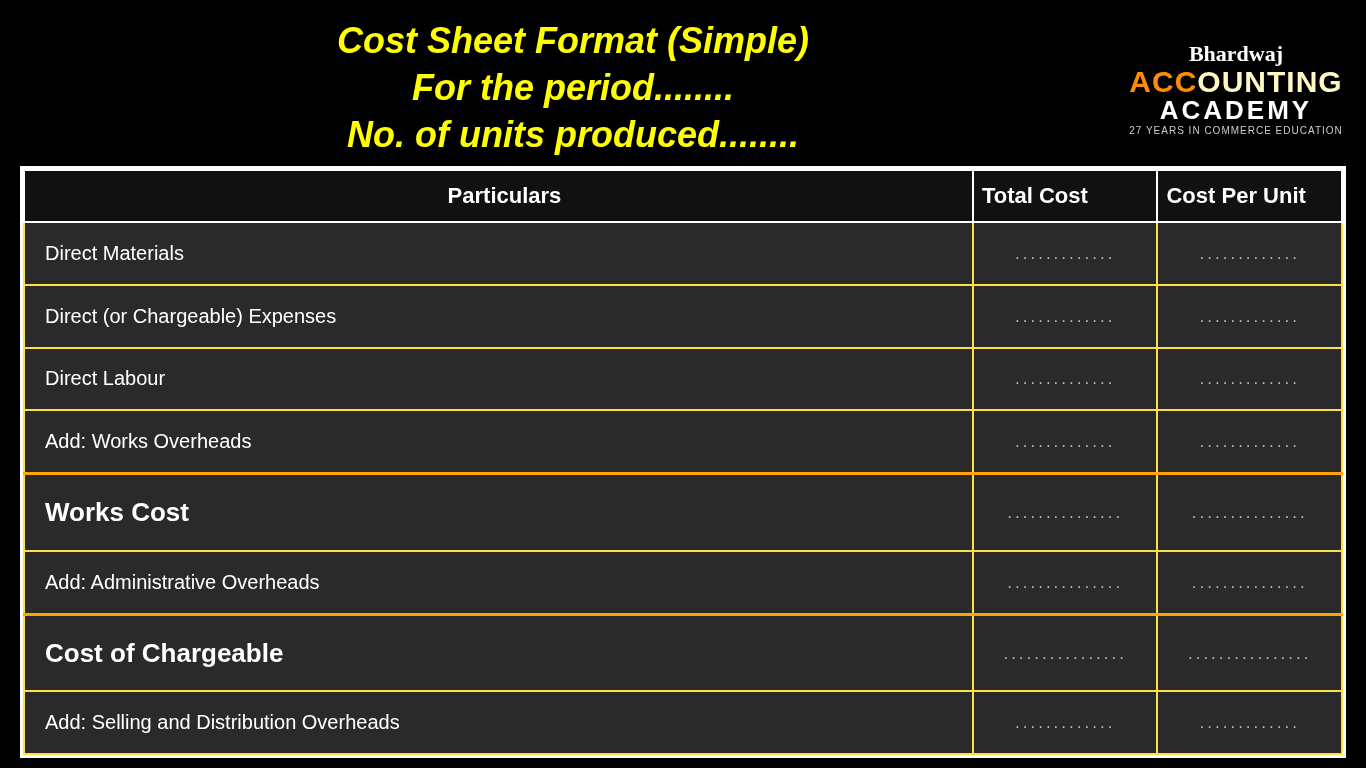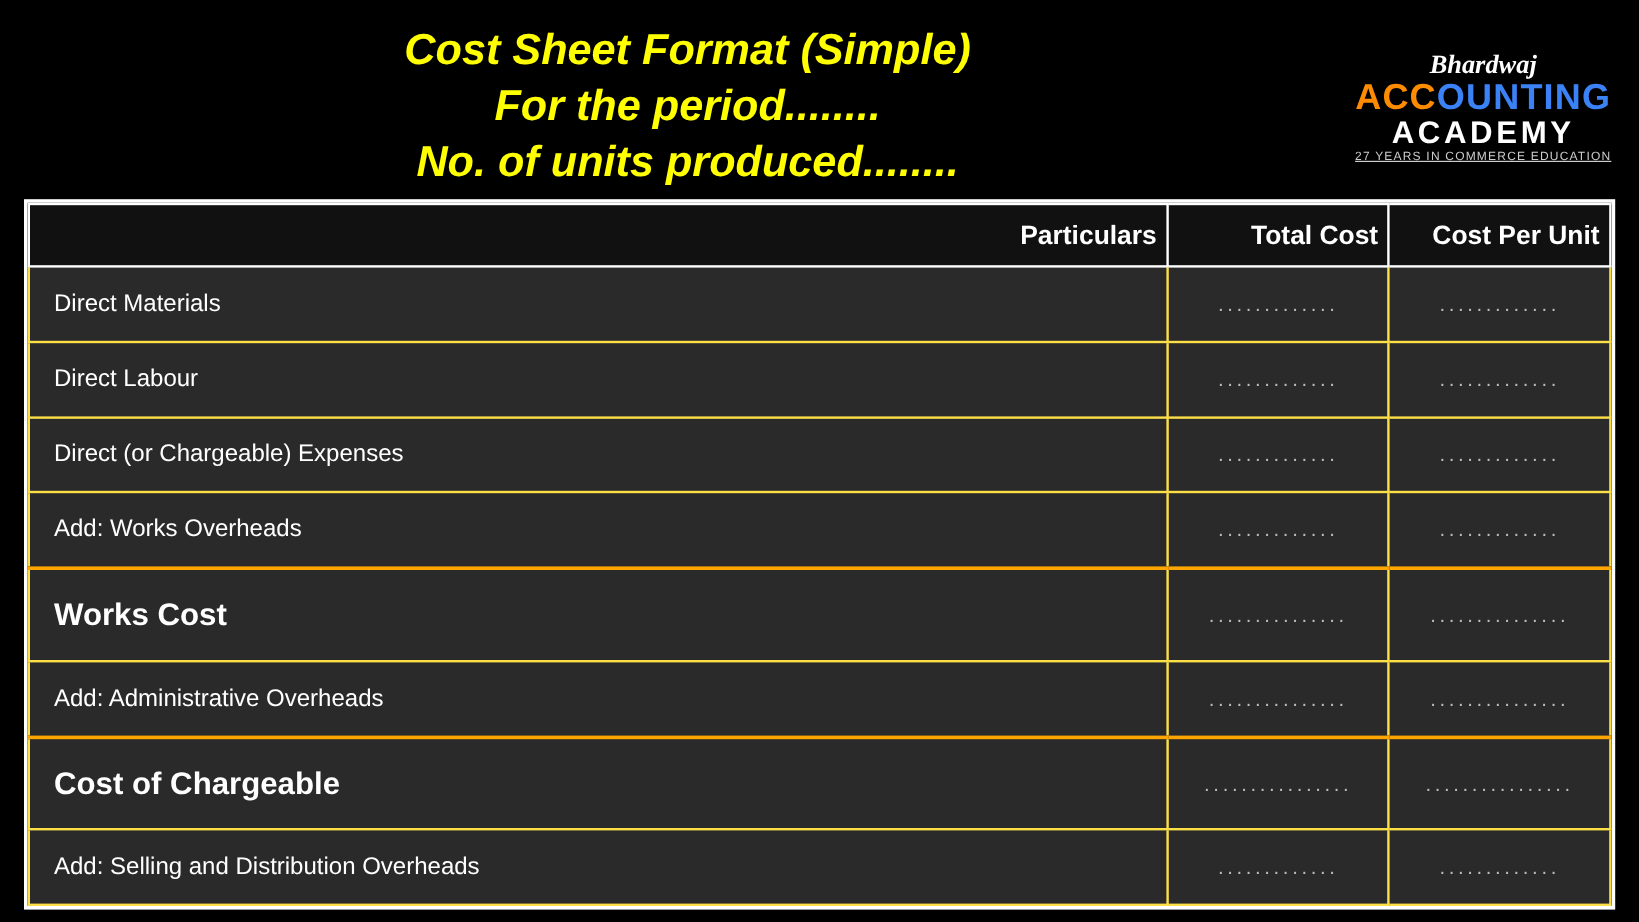--- a/index.html
+++ b/index.html
@@ -48,21 +48,20 @@
       display: flex;
       flex-direction: column;
       align-items: center;
       justify-content: center;
       flex-shrink: 0;
     }
 
     .logo-text-bhardwaj {
       font-size: 22px;
       color: #fff;
-      font-style: italic;
       font-weight: bold;
       font-family: Georgia, serif;
     }
 
     .logo-text-accounting {
       font-size: 30px;
       font-weight: 900;
       color: #ff8c00;
       letter-spacing: 1px;
       font-family: Arial Black, Arial, sans-serif;
@@ -80,21 +79,20 @@
       letter-spacing: 3px;
       font-family: Arial Black, Arial, sans-serif;
       line-height: 1;
     }
 
     .logo-tagline {
       font-size: 10px;
       color: #ccc;
       letter-spacing: 1px;
       margin-top: 2px;
-      text-decoration: underline;
     }
 
     
     .table-container {
       flex: 1;
       border: 3px solid #fff;
       overflow: hidden;
     }
 
     table {
@@ -102,29 +100,29 @@
       border-collapse: collapse;
       height: 100%;
     }
 
     
     thead tr th {
       background: #111;
       color: #fff;
       font-size: 22px;
       font-weight: 900;
-      text-align: right;
+      text-align: left;
       border: 2px solid #fff;
       padding: 12px 8px;
       vertical-align: middle;
       font-family: Arial Black, Arial, sans-serif;
     }
 
     thead tr th:first-child {
-      text-align: right;
+      text-align: center;
       padding-left: 20px;
       width: 72%;
     }
 
     thead tr th:nth-child(2) {
       width: 14%;
     }
 
     thead tr th:nth-child(3) {
       width: 14%;
@@ -187,21 +185,21 @@
   <div class="header">
     <div class="title-block">
       <div class="main-title">
         <span>Cost Sheet Format (Simple)</span><br>
         <span>For the period........</span><br>
         <span>No. of units produced........</span>
       </div>
     </div>
     <div class="logo-block">
       <div class="logo-text-bhardwaj">Bhardwaj</div>
-      <div class="logo-text-accounting"><span style="color:#ff8c00;">ACC</span><span style="color:#3b82f6;">OUNTING</span></div>
+      <div class="logo-text-accounting"><span style="color:#ff8c00;">ACC</span><span style="color:#fef9c3;">OUNTING</span></div>
       <div class="logo-text-academy">ACADEMY</div>
       <div class="logo-tagline">27 YEARS IN COMMERCE EDUCATION</div>
     </div>
   </div>
 
   <div class="table-container">
     <table>
       <thead>
         <tr>
           <th>Particulars</th>
@@ -211,27 +209,27 @@
       </thead>
       <tbody>
 
         <tr>
           <td>Direct Materials</td>
           <td><span class="dots">.............</span></td>
           <td><span class="dots">.............</span></td>
         </tr>
 
         <tr>
+          <td>Direct (or Chargeable) Expenses</td>
+          <td><span class="dots">.............</span></td>
+          <td><span class="dots">.............</span></td>
+        </tr>
+
+        <tr>
           <td>Direct Labour</td>
-          <td><span class="dots">.............</span></td>
-          <td><span class="dots">.............</span></td>
-        </tr>
-
-        <tr>
-          <td>Direct (or Chargeable) Expenses</td>
           <td><span class="dots">.............</span></td>
           <td><span class="dots">.............</span></td>
         </tr>
 
 
         <tr>
           <td>Add: Works Overheads</td>
           <td><span class="dots">.............</span></td>
           <td><span class="dots">.............</span></td>
         </tr>

